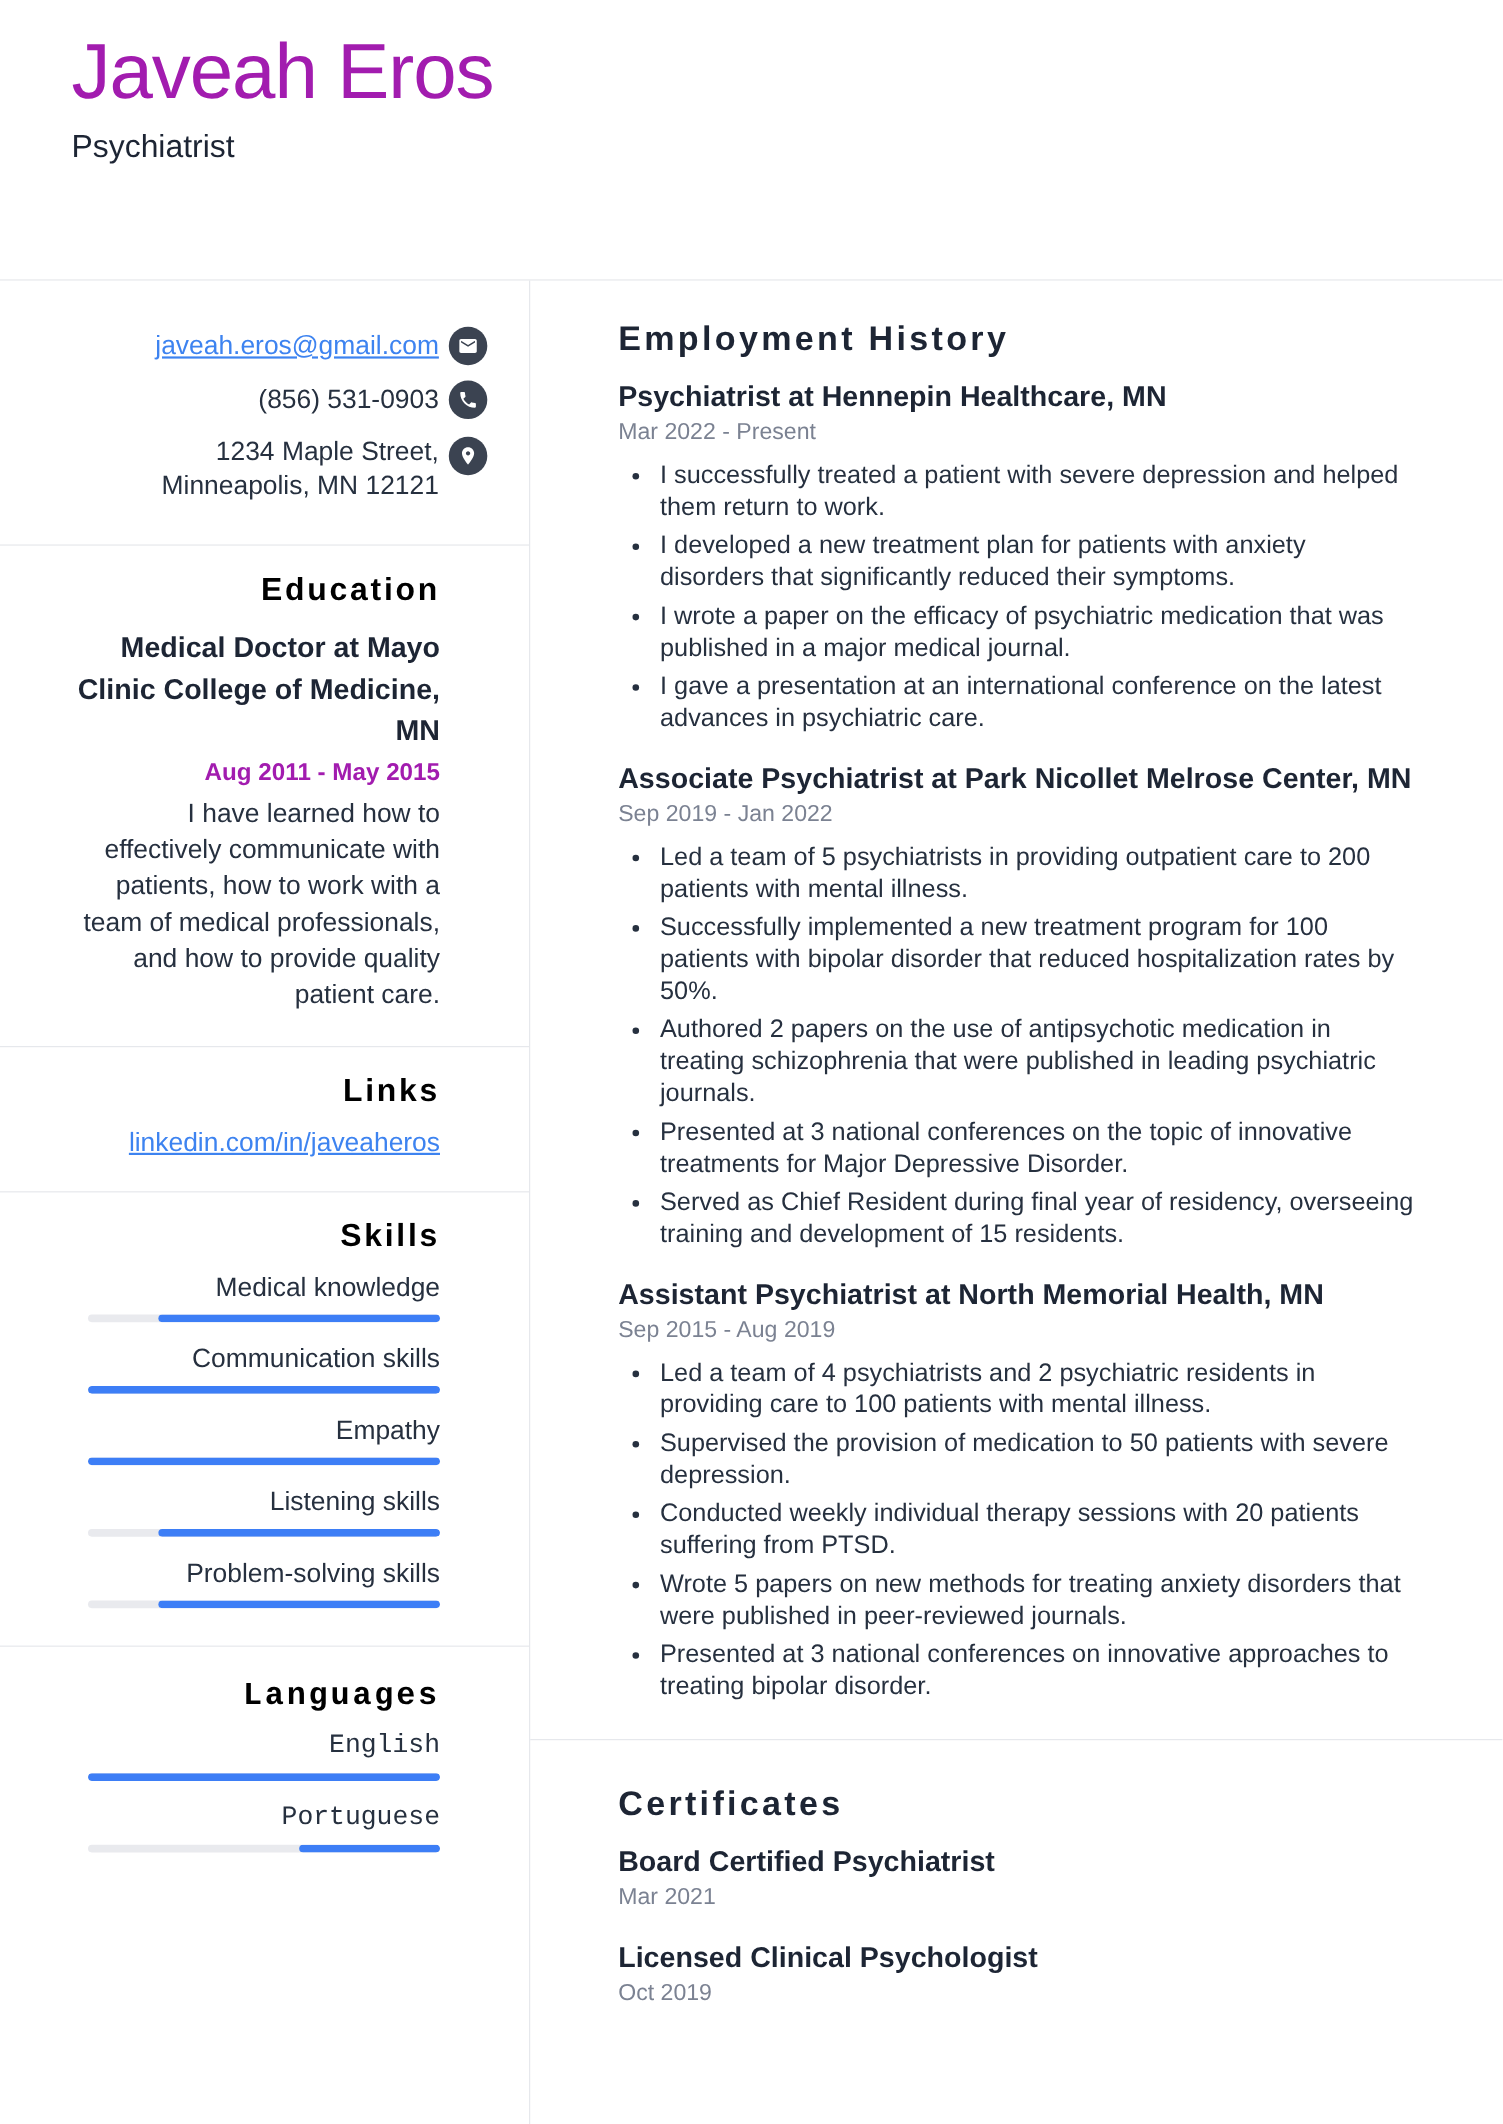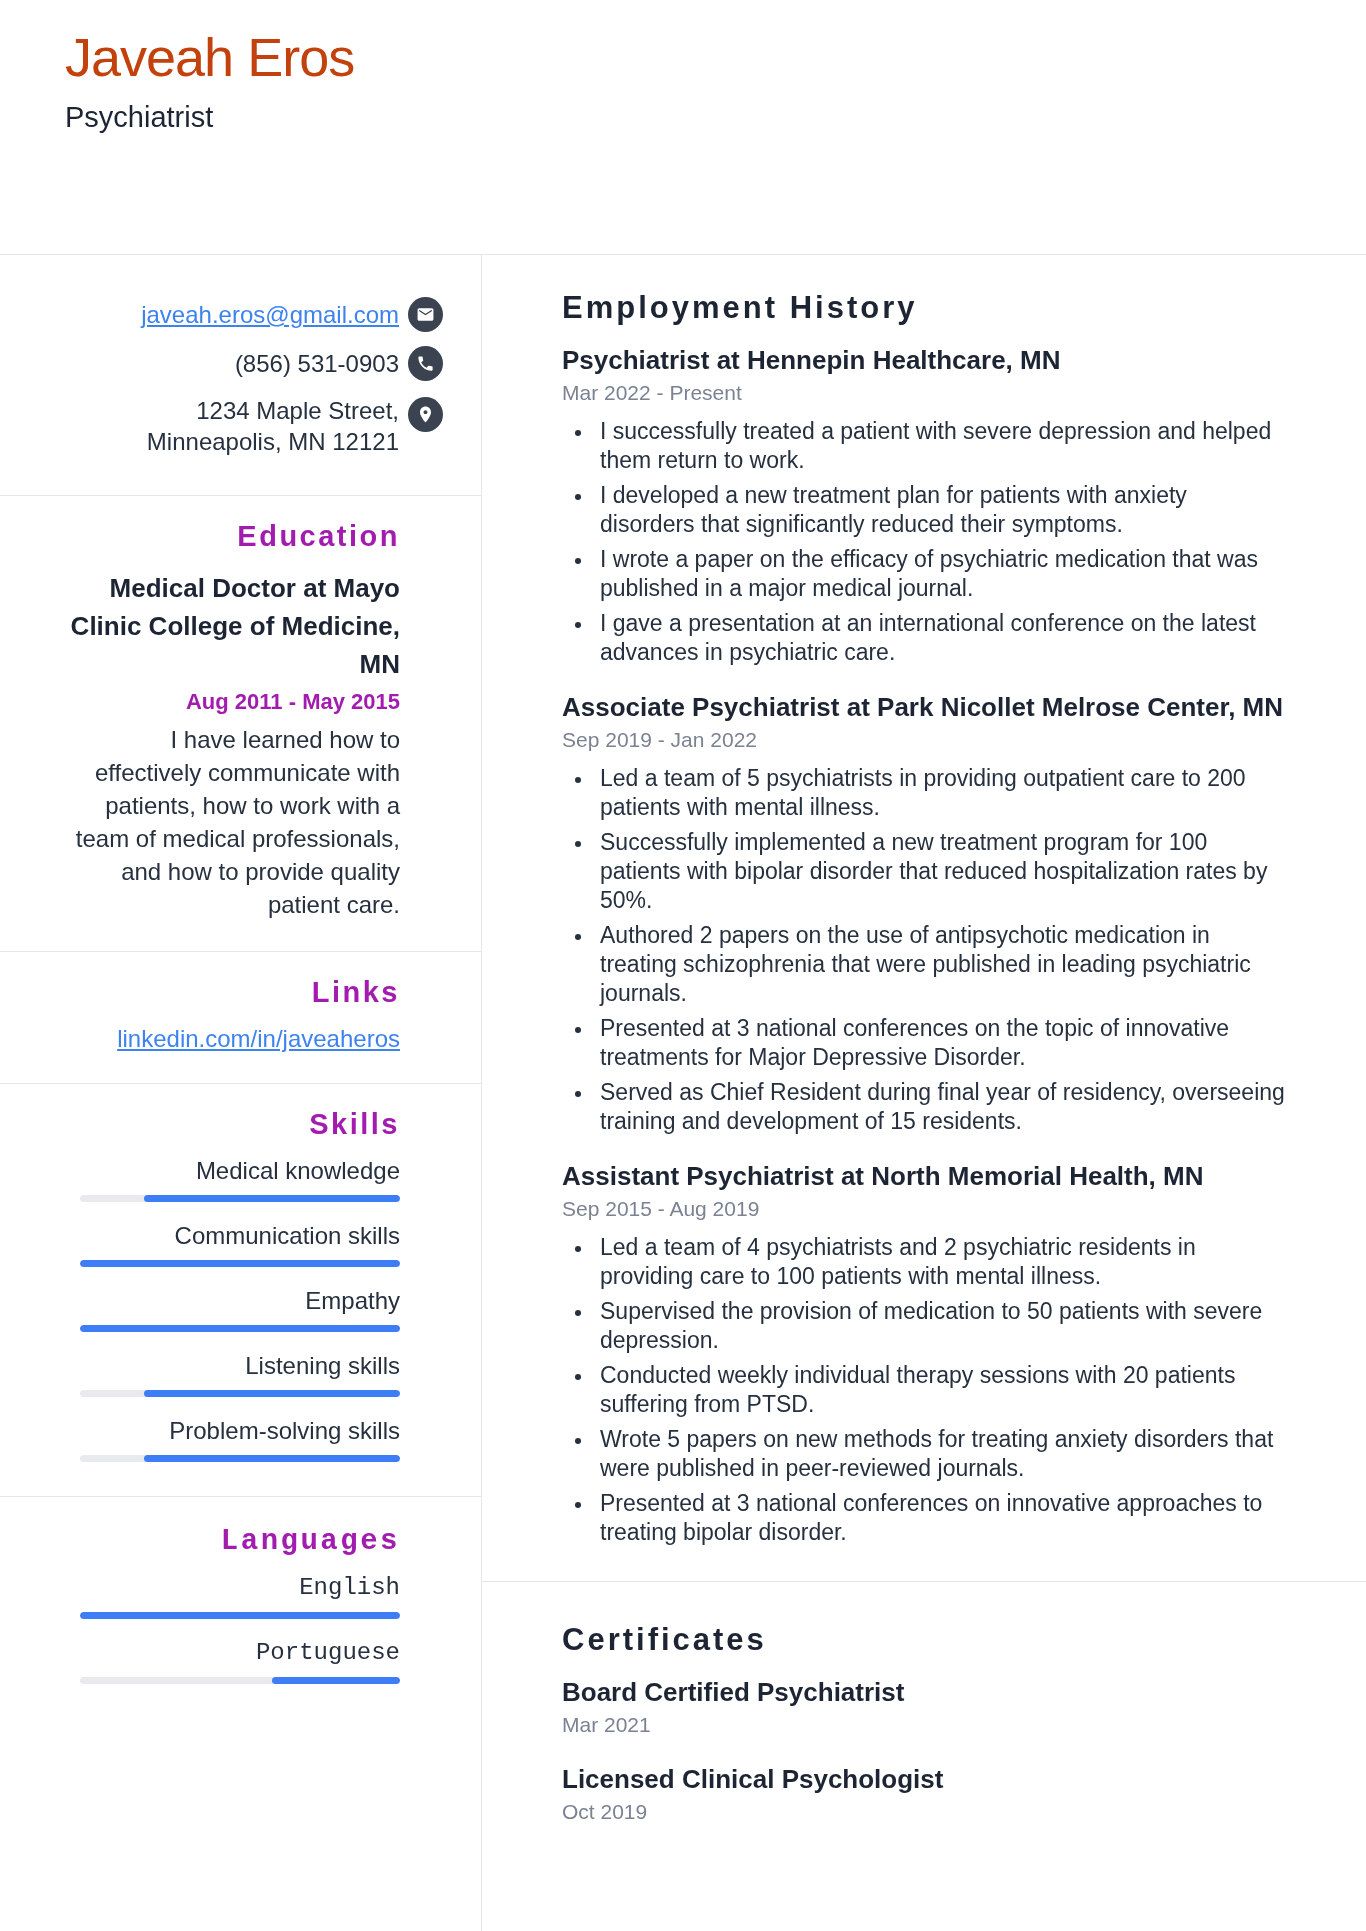--- a/index.html
+++ b/index.html
@@ -7,33 +7,33 @@
   body {
     width:1366px; min-height:1931px;
     font-family:"Liberation Sans","DejaVu Sans",sans-serif;
     color:#26303f;
     -webkit-font-smoothing:antialiased;
   }
   .page { width:1366px; min-height:1931px; background:#fff; }
 
   
   .header { height:255px; padding:30px 80px 0 65px; border-bottom:1px solid #e4e6ea; }
-  .h-name { font-size:54px; line-height:1.02; font-weight:400; color:#c2410c; letter-spacing:-1px; }
+  .h-name { font-size:71px; line-height:1.02; font-weight:400; color:#a21caf; letter-spacing:-1px; }
   .h-title { font-size:29px; margin-top:16px; color:#1d2534; }
 
   
   .layout { display:flex; align-items:stretch; min-height:1676px; }
   .sidebar { width:482px; flex:0 0 482px; border-right:1px solid #e4e6ea; }
   .main { flex:1; padding-top:35px; }
 
   
   .side-section { border-bottom:1px solid #e4e6ea; padding:24px 81px 30px 65px; text-align:right; }
   .side-section.contact { padding:42px 38px 38px 65px; }
   .side-section.languages { border-bottom:none; padding-top:28px;font-family:Liberation Mono, monospace; }
-  .side-heading { font-size:29px; font-weight:700; letter-spacing:2.5px; color:#a21caf; margin:0 0 16px 0; }
+  .side-heading { font-size:29px; font-weight:700; letter-spacing:2.5px; color:#000000; margin:0 0 16px 0; }
 
   .contact-row { display:flex; align-items:center; justify-content:flex-end; gap:9px; margin-bottom:14px; }
   .contact-row.address { align-items:flex-start; margin-bottom:0; }
   .contact-row.address .icon-circle { margin-top:2px; }
   .contact-text { flex:1; text-align:right; font-size:24px; line-height:31px; color:#26303f; }
   a.blue-link { color:#3d83f0; text-decoration:underline; }
   .icon-circle { width:35px; height:35px; flex:0 0 35px; border-radius:50%; background:#3b4351;
                  display:flex; align-items:center; justify-content:center; }
   .icon-circle svg { width:19px; height:19px; fill:#ffffff; }
 

